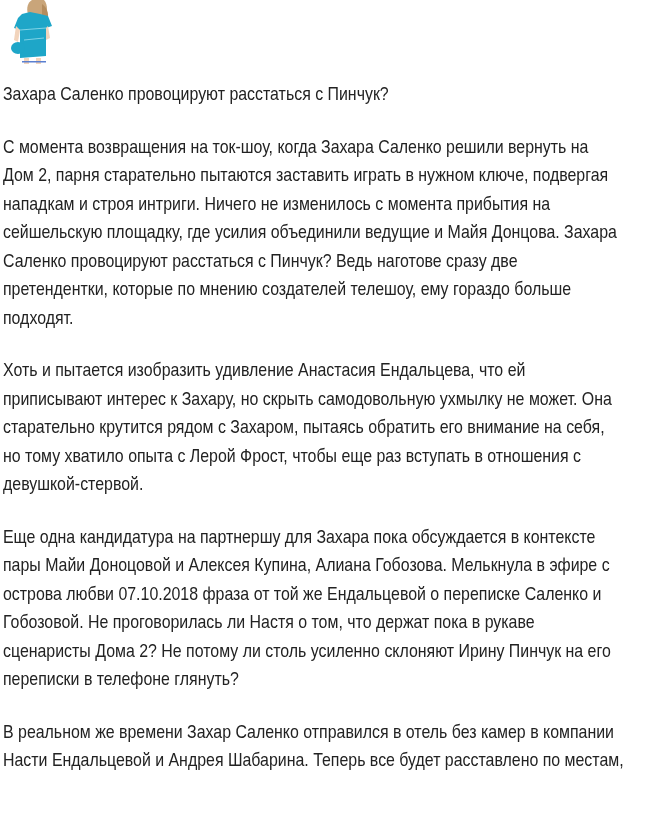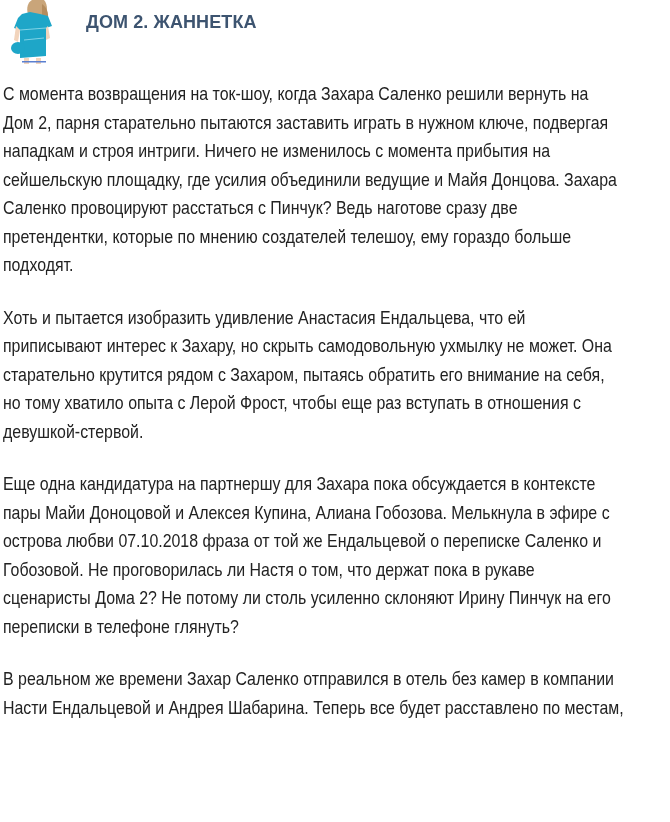--- a/index.html
+++ b/index.html
@@ -76,24 +76,26 @@
       <path d="M8 26 L 6 40 L 10 42 L 12 30 Z" fill="#f2d4bc"></path>
       <path d="M40 26 L 42 38 L 38 40 L 38 28 Z" fill="#f2d4bc"></path>
 
       <ellipse cx="10" cy="48" rx="7" ry="6" fill="#1ea6c8"></ellipse>
 
       <rect x="16" y="58" width="5" height="6" fill="#f2d4bc"></rect>
       <rect x="28" y="58" width="5" height="6" fill="#f2d4bc"></rect>
       <rect x="14" y="61" width="24" height="1.5" fill="#5a7fd0"></rect>
     </svg>
   </div>
-  <div class="site-title">ДОМ 2. ЖАННЕТКА</div>
 </div>
 
 <div class="article">
+  <p class="para p-title">
+    <span class="line">Захара Саленко провоцируют расстаться с Пинчук?</span>
+  </p>
 
   <p class="para">
     <span class="line">С момента возвращения на ток-шоу, когда Захара Саленко решили вернуть на</span>
     <span class="line">Дом 2, парня старательно пытаются заставить играть в нужном ключе, подвергая</span>
     <span class="line">нападкам и строя интриги. Ничего не изменилось с момента прибытия на</span>
     <span class="line">сейшельскую площадку, где усилия объединили ведущие и Майя Донцова. Захара</span>
     <span class="line">Саленко провоцируют расстаться с Пинчук? Ведь наготове сразу две</span>
     <span class="line">претендентки, которые по мнению создателей телешоу, ему гораздо больше</span>
     <span class="line">подходят.</span>
   </p>

